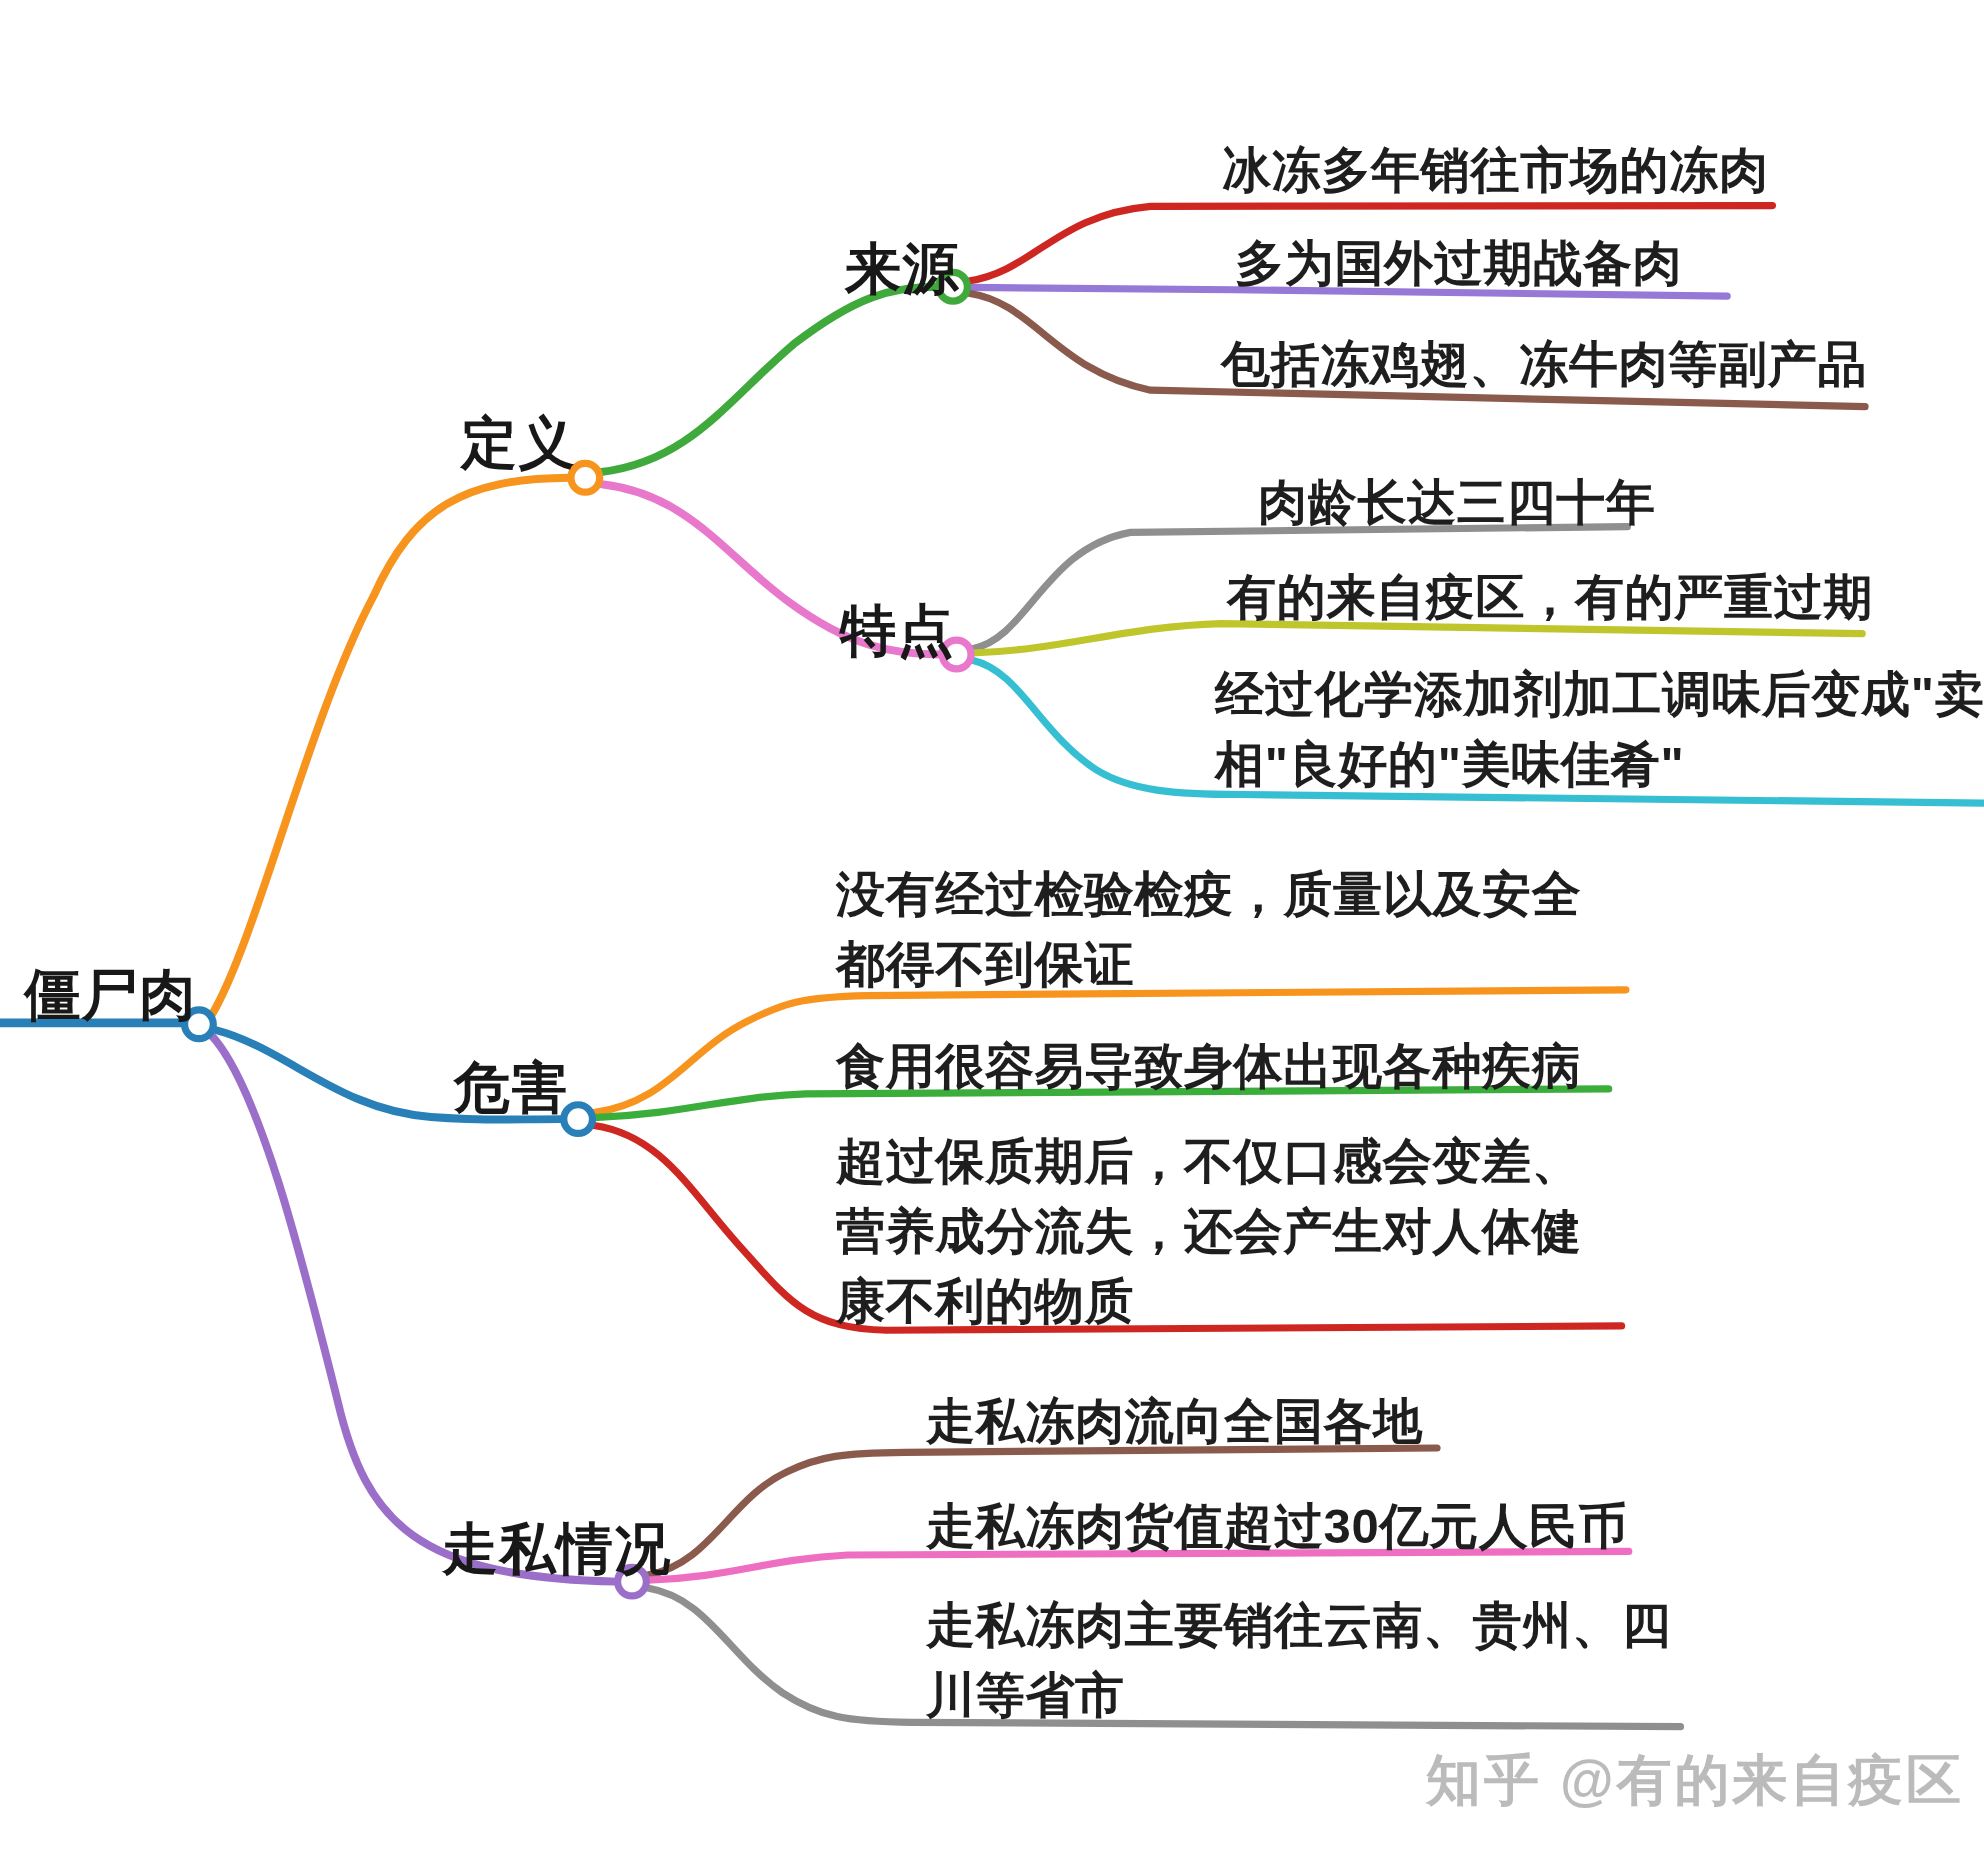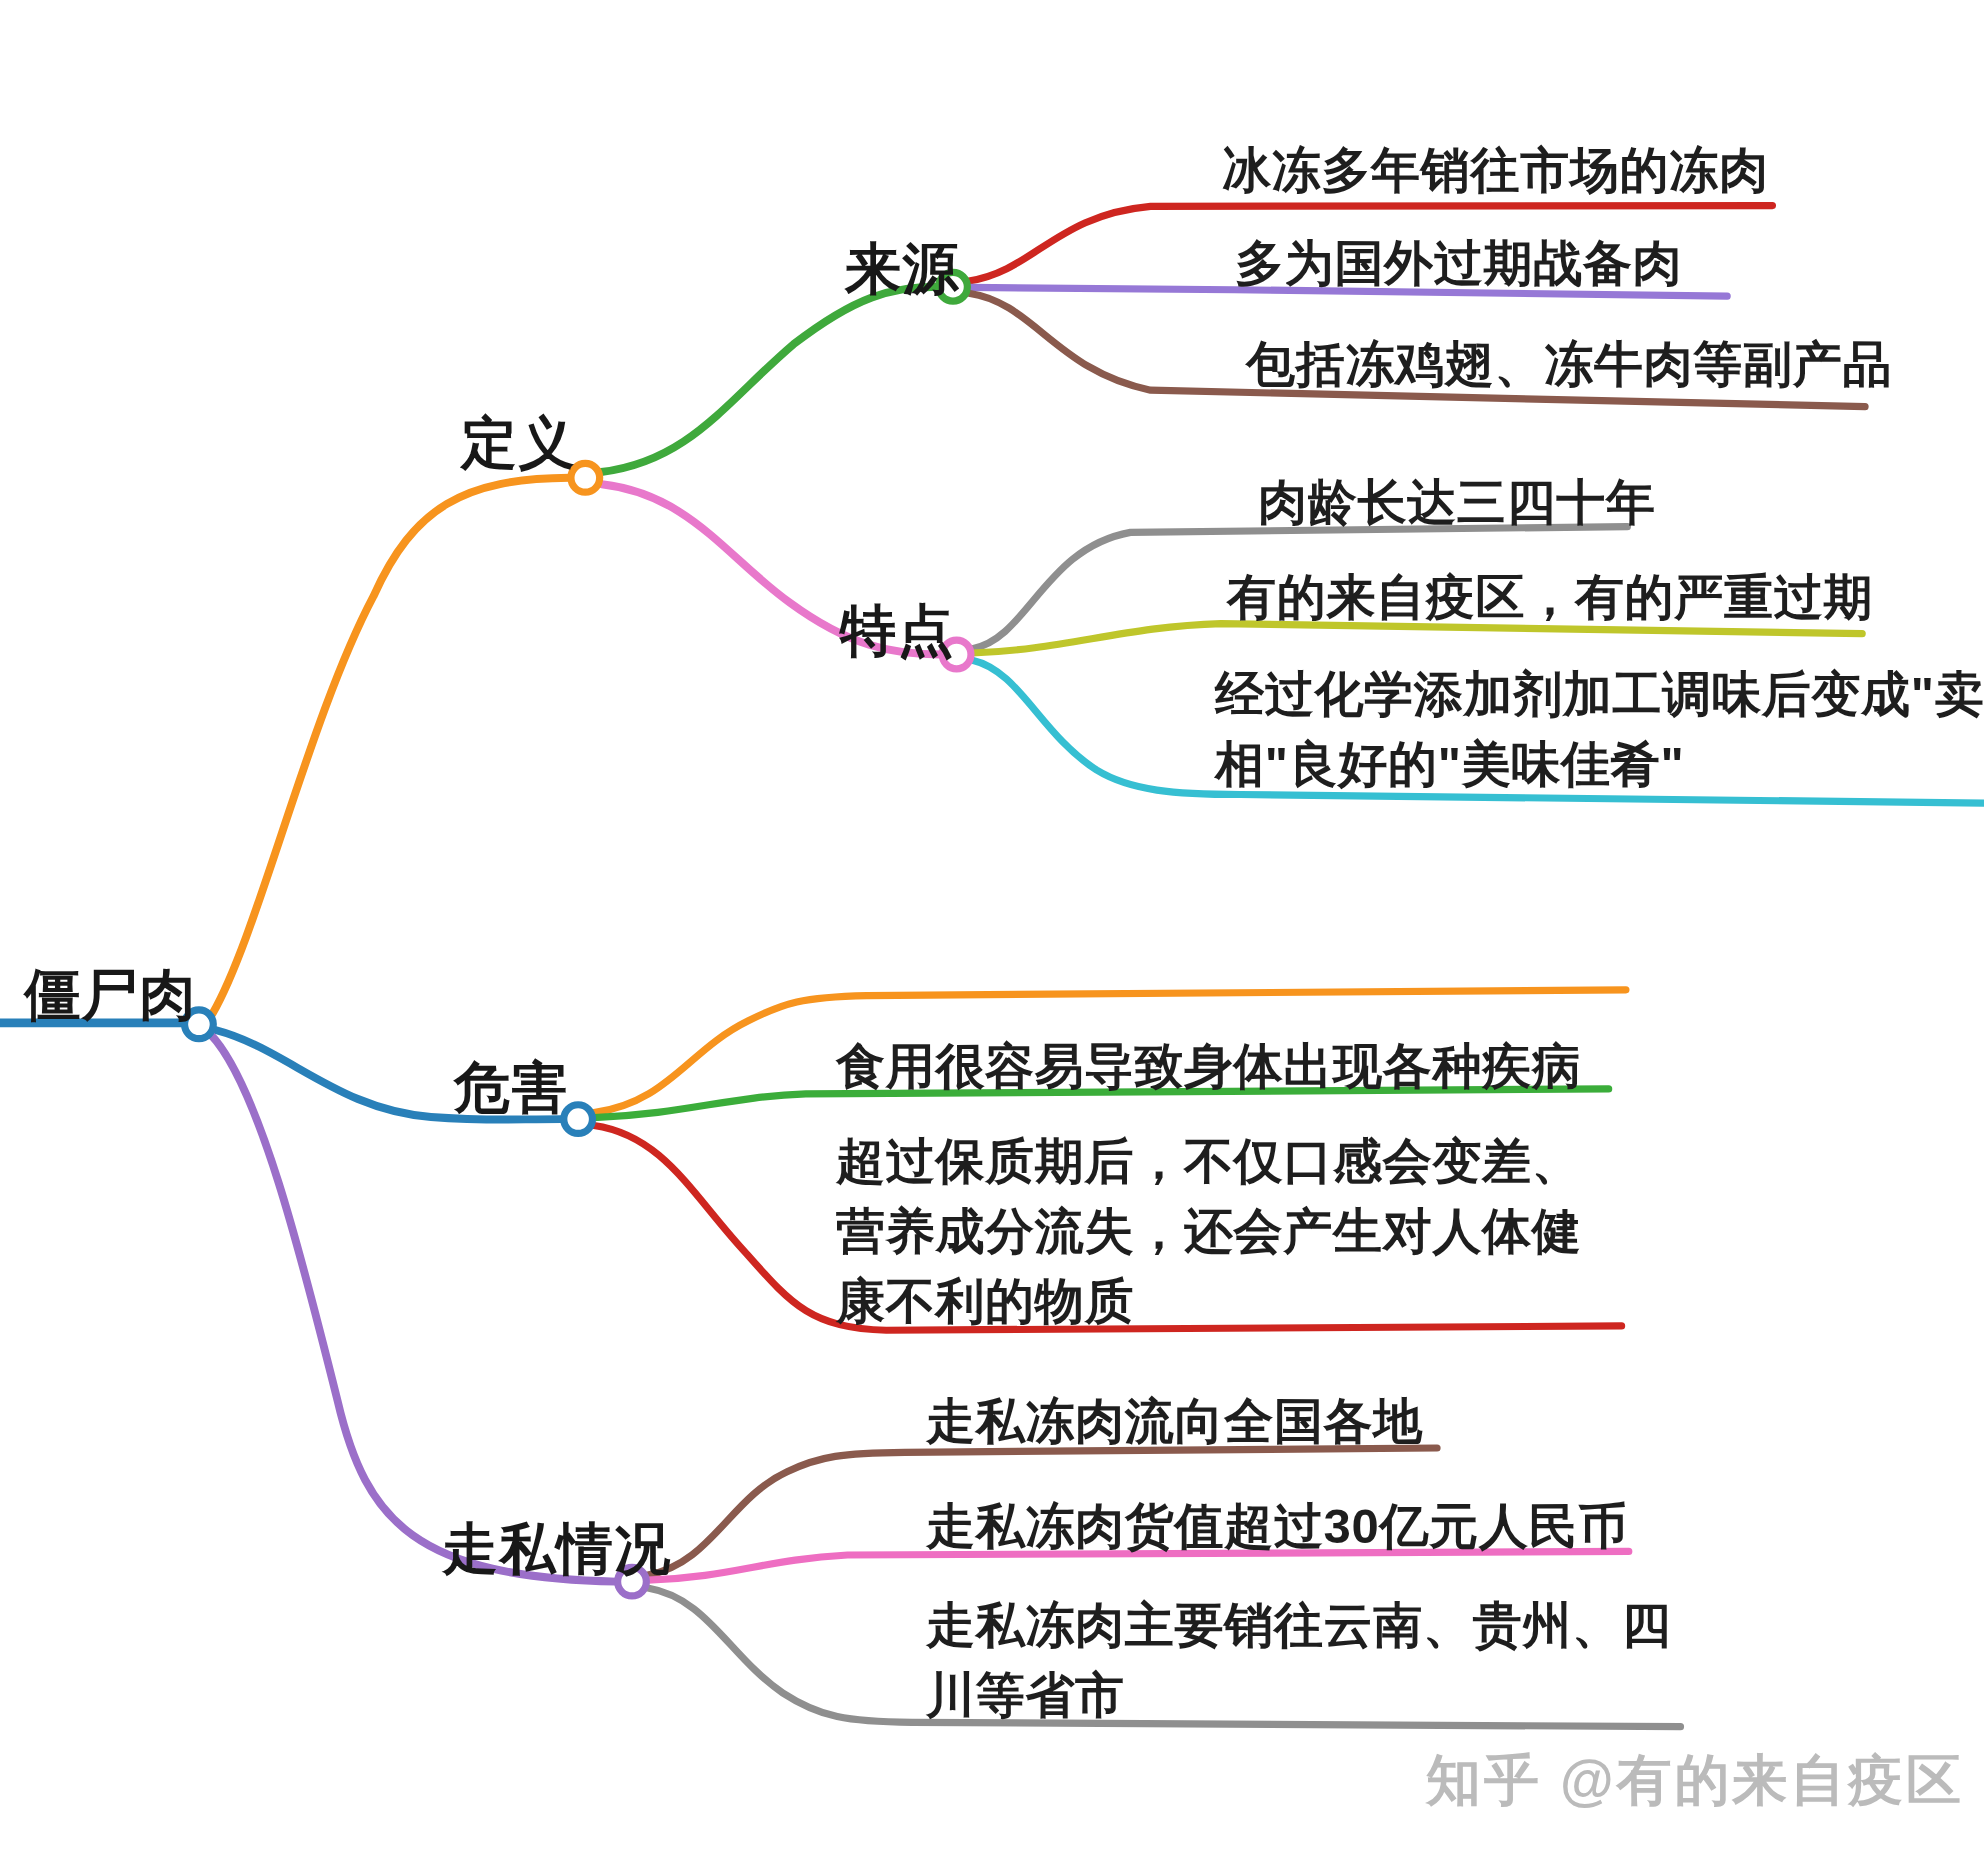--- a/index.html
+++ b/index.html
@@ -83,27 +83,29 @@
 
   <div class="node-label" style="left:24.4px;top:967px;">僵尸肉</div>
   <div class="node-label" style="left:461px;top:415px;">定义</div>
   <div class="node-label" style="left:845px;top:241px;">来源</div>
   <div class="node-label" style="left:840px;top:603px;">特点</div>
   <div class="node-label" style="left:454px;top:1060px;">危害</div>
   <div class="node-label" style="left:442px;top:1521px;">走私情况</div>
 
   <div class="leaf-text" style="left:1222px;top:135px;">冰冻多年销往市场的冻肉</div>
   <div class="leaf-text" style="left:1235px;top:228px;">多为国外过期战备肉</div>
-  <div class="leaf-text" style="left:1221px;top:329px;margin-left:25px;">包括冻鸡翅、冻牛肉等副产品</div>
+  <div class="leaf-text" style="left:1221px;top:329px;">包括冻鸡翅、冻牛肉等副产品</div>
 
   <div class="leaf-text" style="left:1258px;top:467px;">肉龄长达三四十年</div>
   <div class="leaf-text" style="left:1227px;top:562px;">有的来自疫区，有的严重过期</div>
   <div class="leaf-text" style="left:1215px;top:659px;">经过化学添加剂加工调味后变成"卖
 相"良好的"美味佳肴"</div>
 
+  <div class="leaf-text" style="left:836px;top:859px;">没有经过检验检疫，质量以及安全
+都得不到保证</div>
   <div class="leaf-text" style="left:836px;top:1031px;">食用很容易导致身体出现各种疾病</div>
   <div class="leaf-text" style="left:836px;top:1126px;">超过保质期后，不仅口感会变差、
 营养成分流失，还会产生对人体健
 康不利的物质</div>
 
   <div class="leaf-text" style="left:926px;top:1386px;">走私冻肉流向全国各地</div>
   <div class="leaf-text" style="left:926px;top:1491px;">走私冻肉货值超过30亿元人民币</div>
   <div class="leaf-text" style="left:926px;top:1590px;">走私冻肉主要销往云南、贵州、四
 川等省市</div>
 

